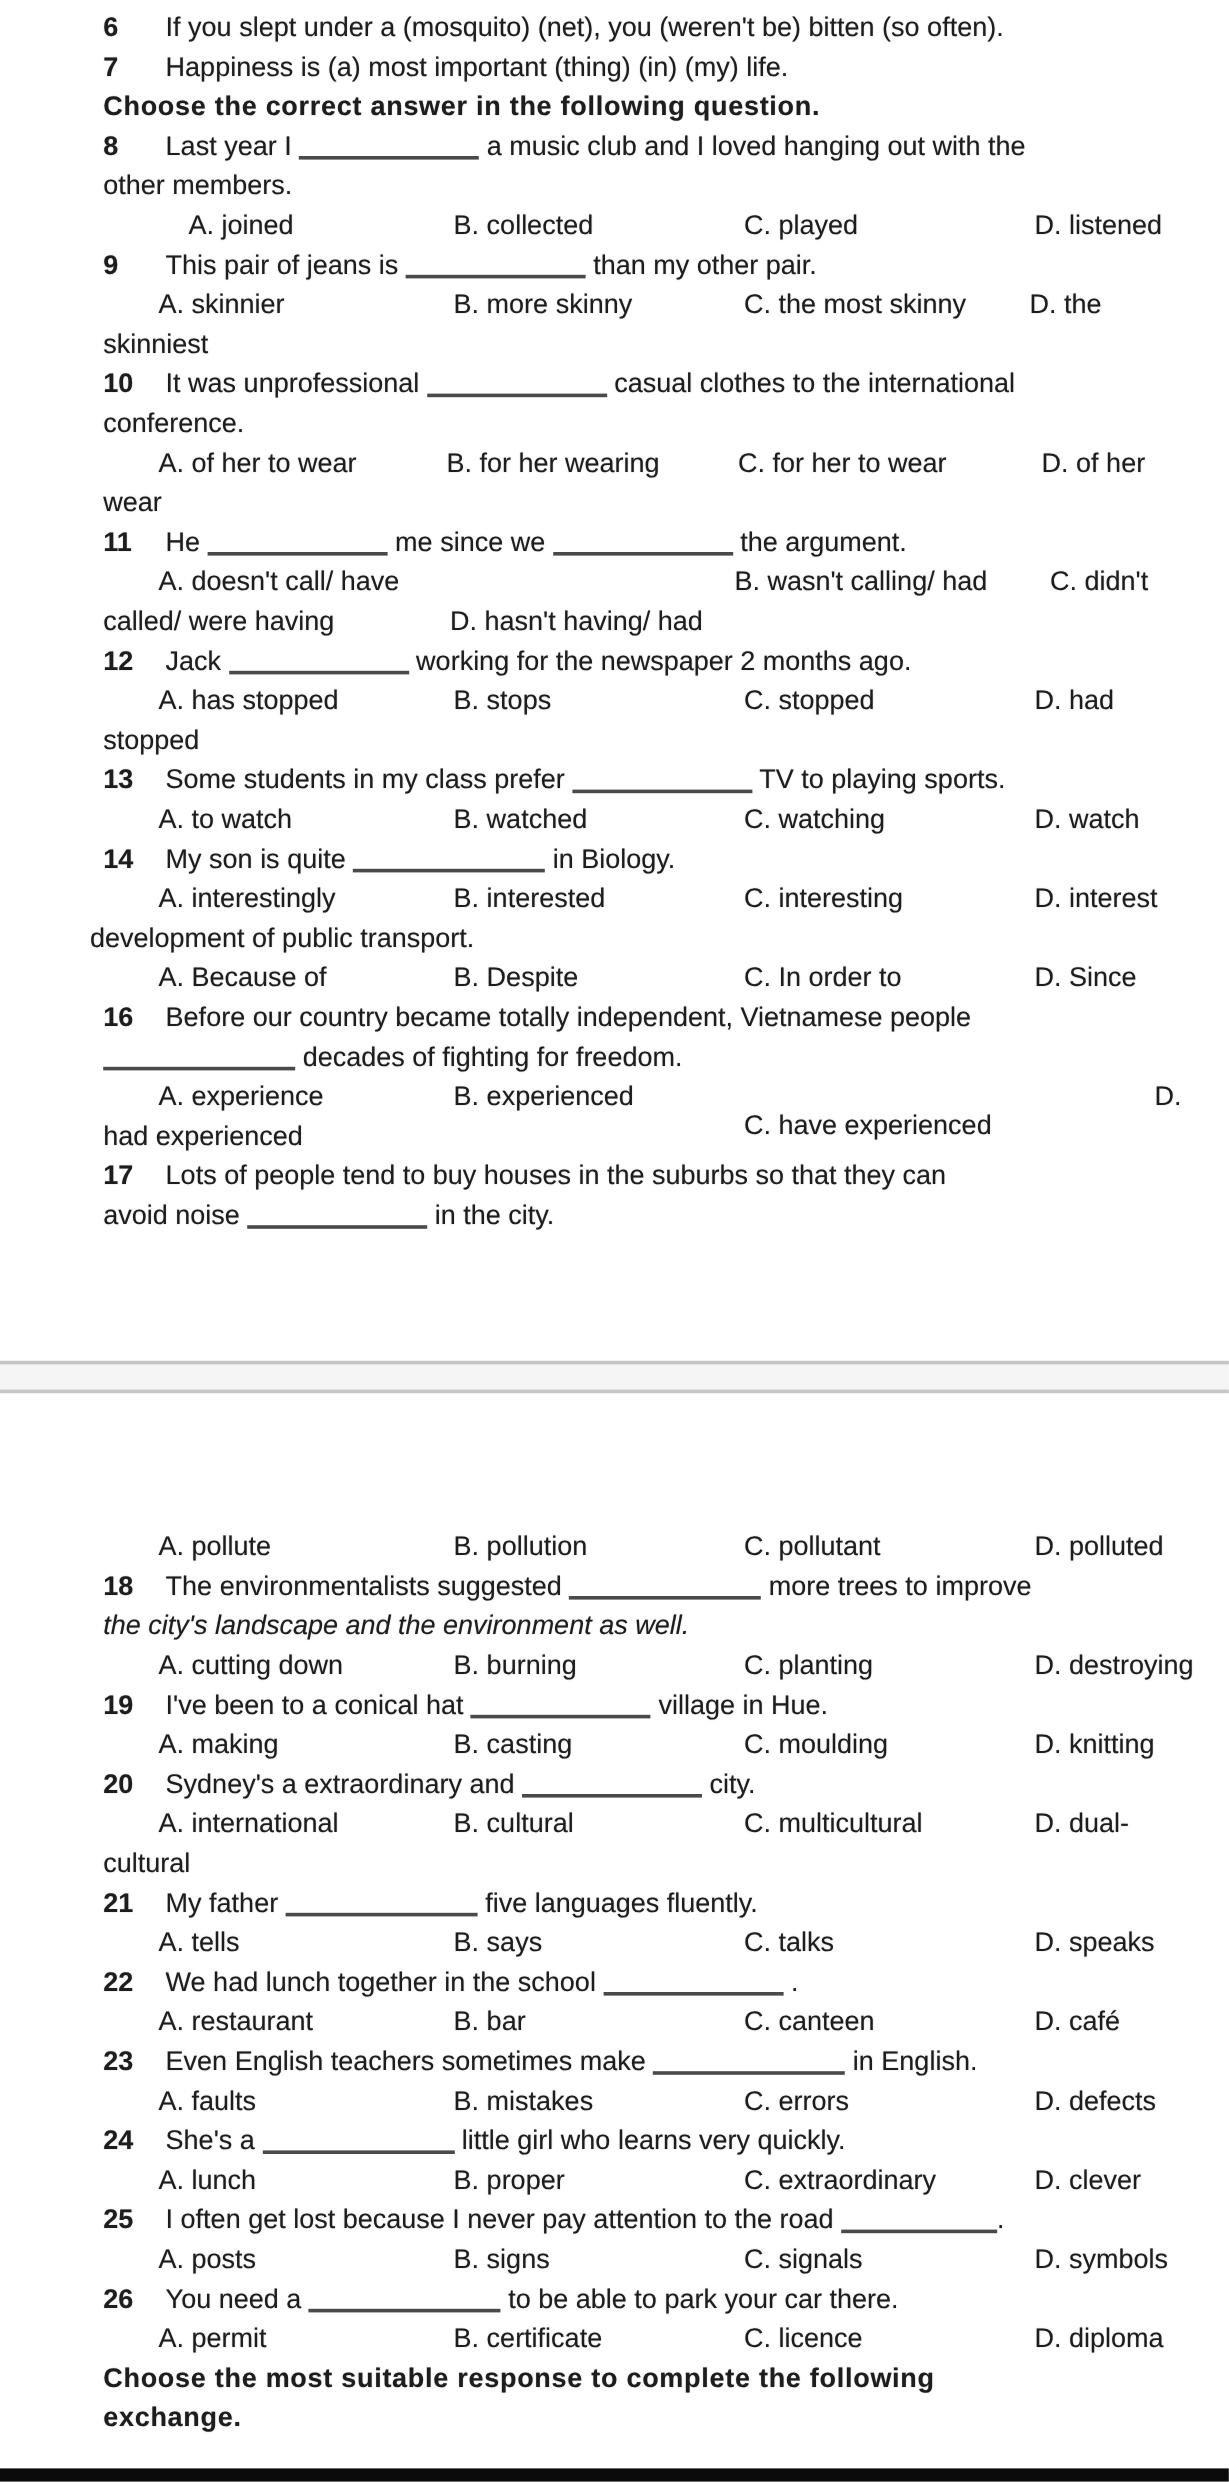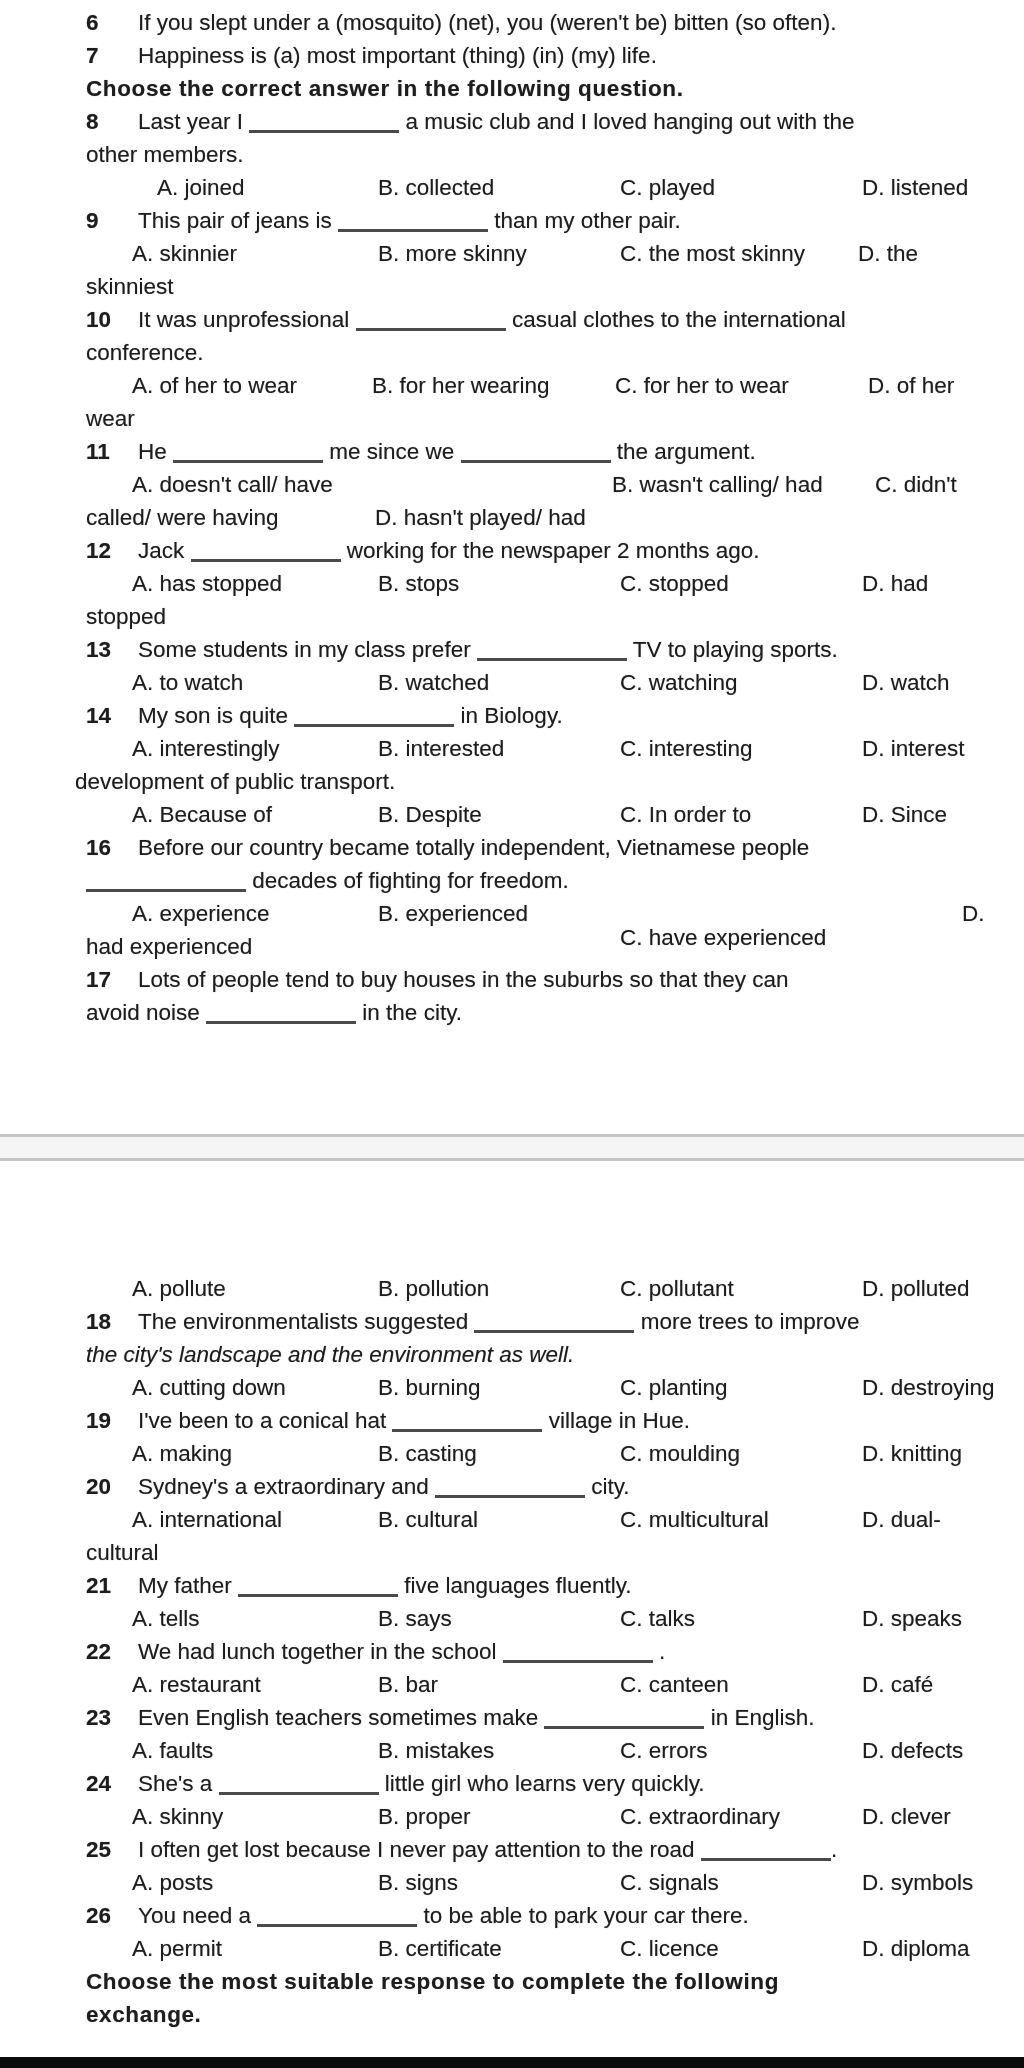--- a/index.html
+++ b/index.html
@@ -132,21 +132,21 @@
         <span class="qnum">11</span>
         <span class="part" style="left: 138px;"><span>He </span><span class="blank" style="width: 150px;"></span><span> me since we </span><span class="blank" style="width: 150px;"></span><span> the argument.</span></span>
       </div>
       <div class="line opt">
         <span class="part" style="left: 132px;"><span>A. doesn't call/ have</span></span>
         <span class="part" style="left: 612px;"><span>B. wasn't calling/ had</span></span>
         <span class="part" style="left: 875px;"><span>C. didn't</span></span>
       </div>
       <div class="line cont">
         <span class="part" style="left: 86px;"><span>called/ were having</span></span>
-        <span class="part" style="left: 375px;"><span>D. hasn't played/ had</span></span>
+        <span class="part" style="left: 375px;"><span>D. hasn't having/ had</span></span>
       </div>
       <div class="line q">
         <span class="qnum">12</span>
         <span class="part" style="left: 138px;"><span>Jack </span><span class="blank" style="width: 150px;"></span><span> working for the newspaper 2 months ago.</span></span>
       </div>
       <div class="line opt">
         <span class="part" style="left: 132px;"><span>A. has stopped</span></span>
         <span class="part" style="left: 378px;"><span>B. stops</span></span>
         <span class="part" style="left: 620px;"><span>C. stopped</span></span>
         <span class="part" style="left: 862px;"><span>D. had</span></span>
@@ -279,21 +279,21 @@
         <span class="part" style="left: 132px;"><span>A. faults</span></span>
         <span class="part" style="left: 378px;"><span>B. mistakes</span></span>
         <span class="part" style="left: 620px;"><span>C. errors</span></span>
         <span class="part" style="left: 862px;"><span>D. defects</span></span>
       </div>
       <div class="line q">
         <span class="qnum">24</span>
         <span class="part" style="left: 138px;"><span>She's a </span><span class="blank" style="width: 160px;"></span><span> little girl who learns very quickly.</span></span>
       </div>
       <div class="line opt">
-        <span class="part" style="left: 132px;"><span>A. skinny</span></span>
+        <span class="part" style="left: 132px;"><span>A. lunch</span></span>
         <span class="part" style="left: 378px;"><span>B. proper</span></span>
         <span class="part" style="left: 620px;"><span>C. extraordinary</span></span>
         <span class="part" style="left: 862px;"><span>D. clever</span></span>
       </div>
       <div class="line q">
         <span class="qnum">25</span>
         <span class="part" style="left: 138px;"><span>I often get lost because I never pay attention to the road </span><span class="blank" style="width: 130px;"></span><span>.</span></span>
       </div>
       <div class="line opt">
         <span class="part" style="left: 132px;"><span>A. posts</span></span>

